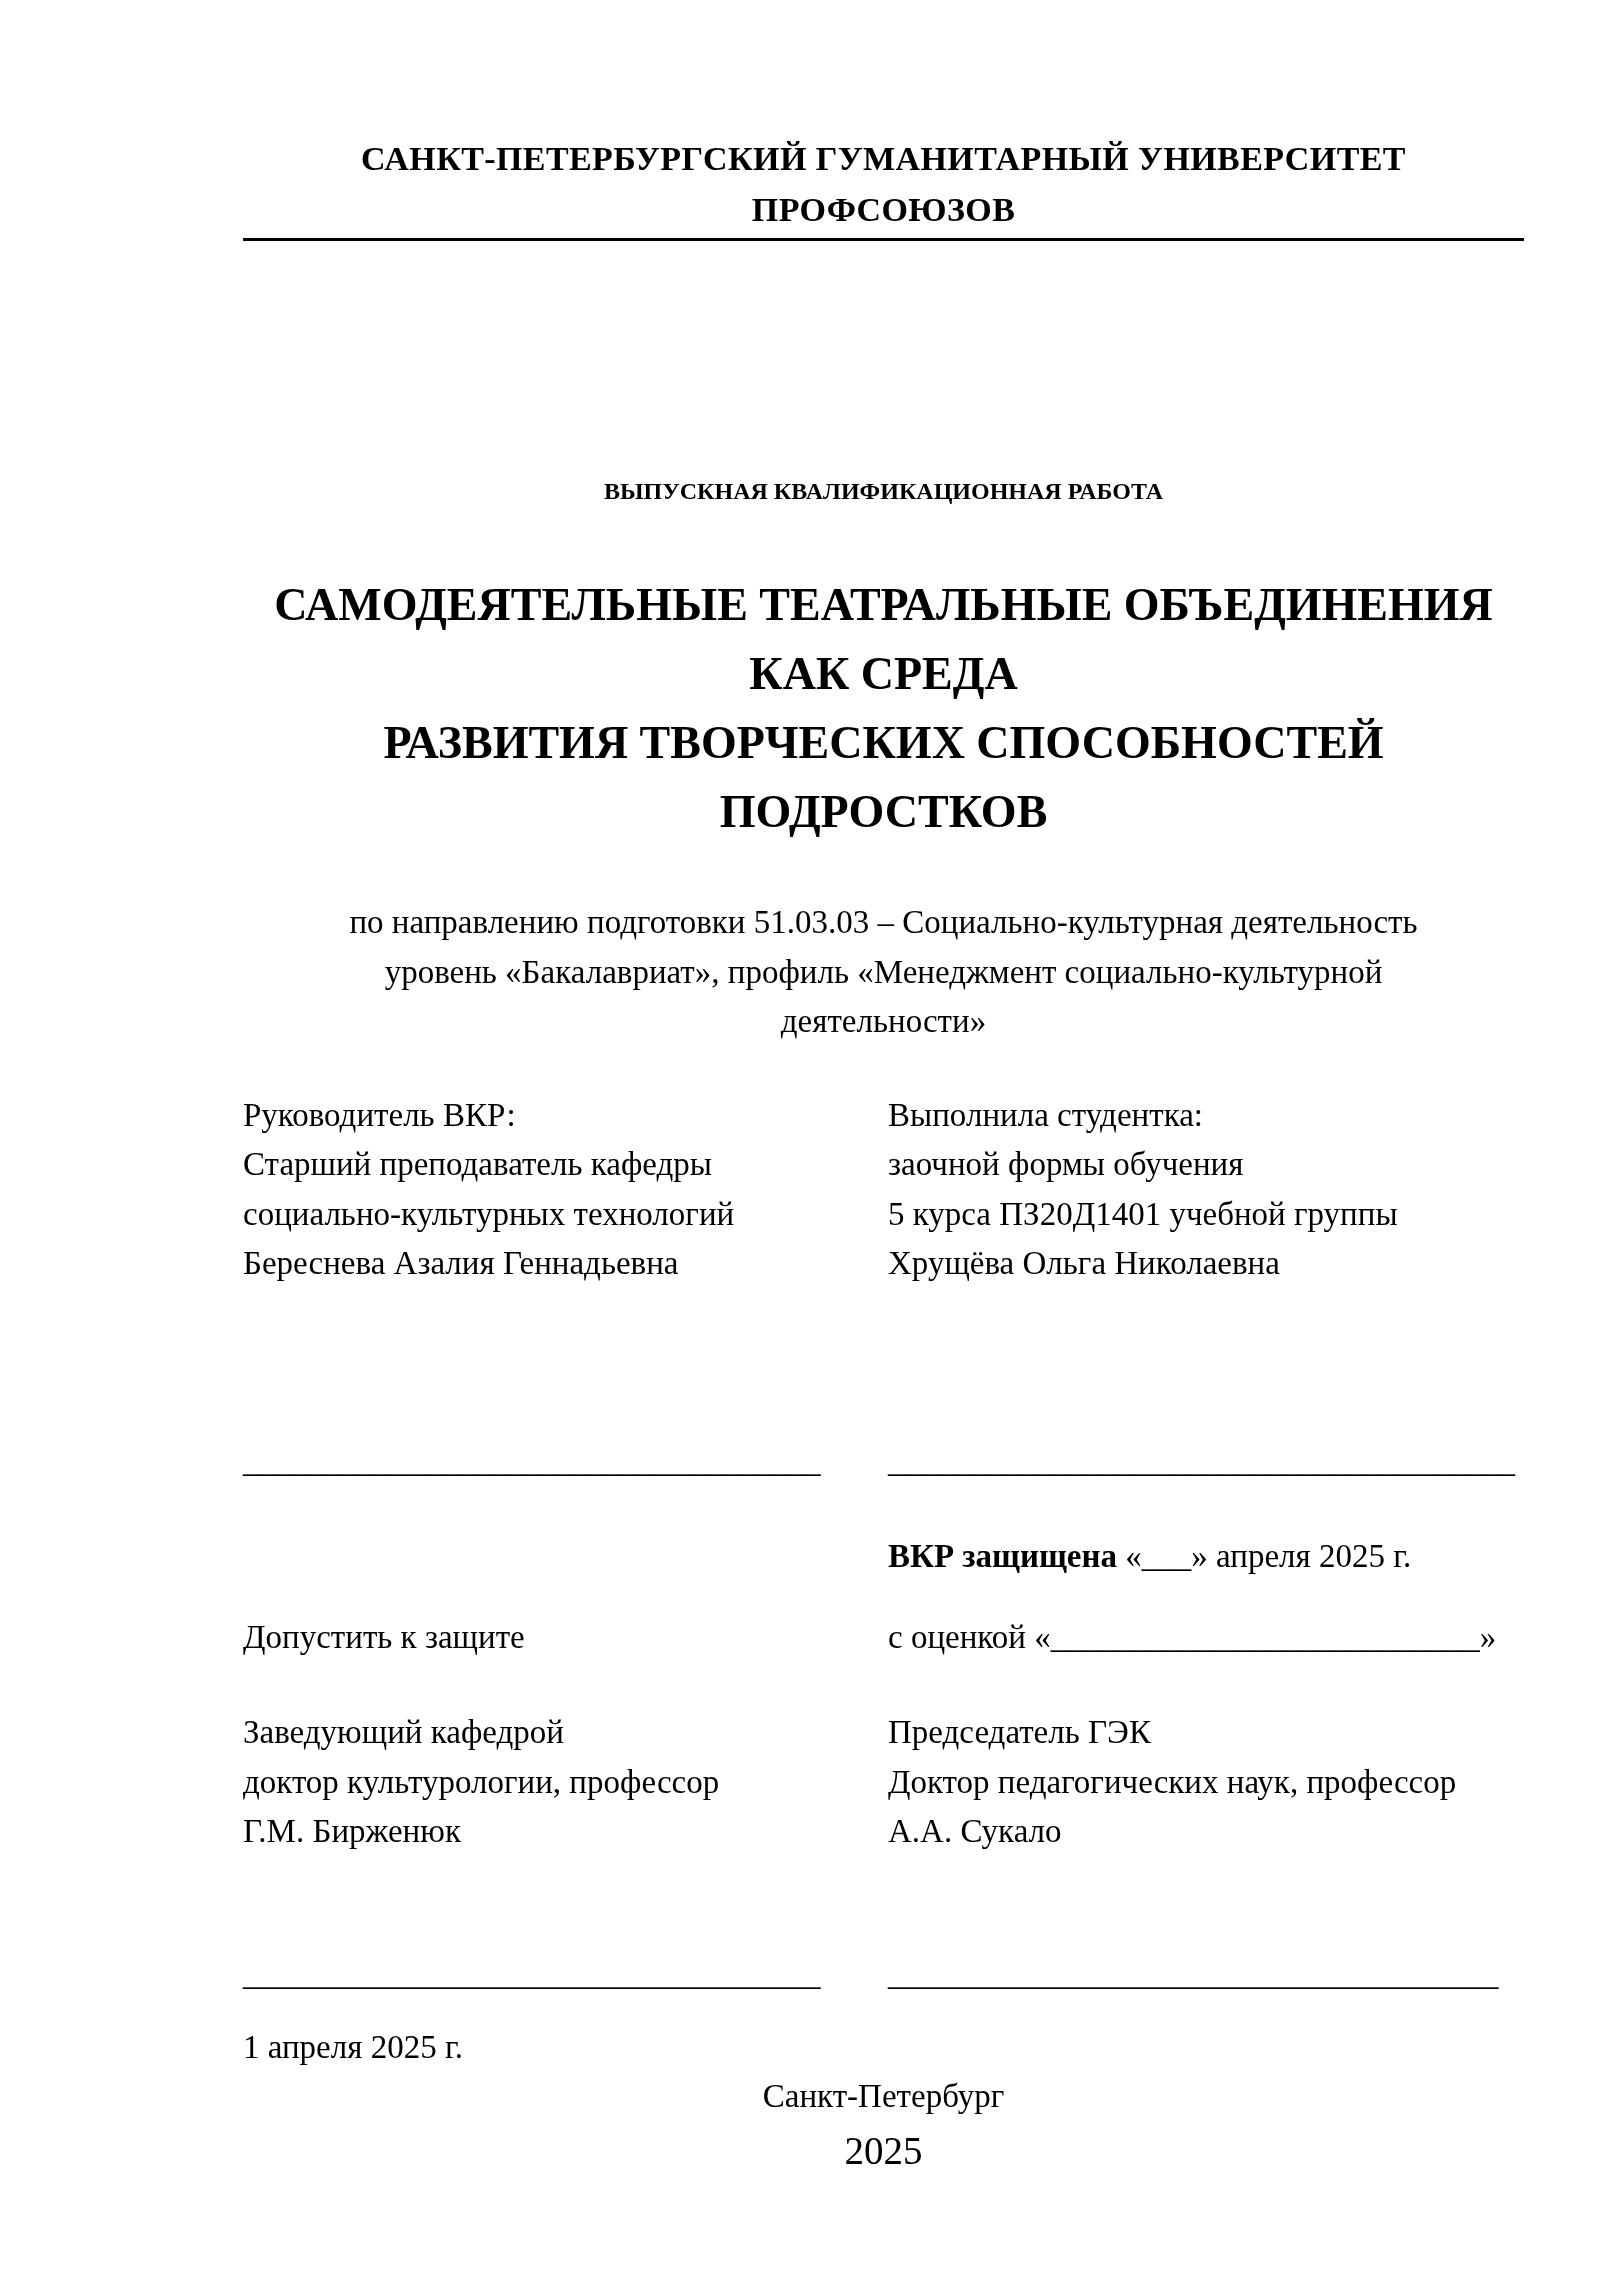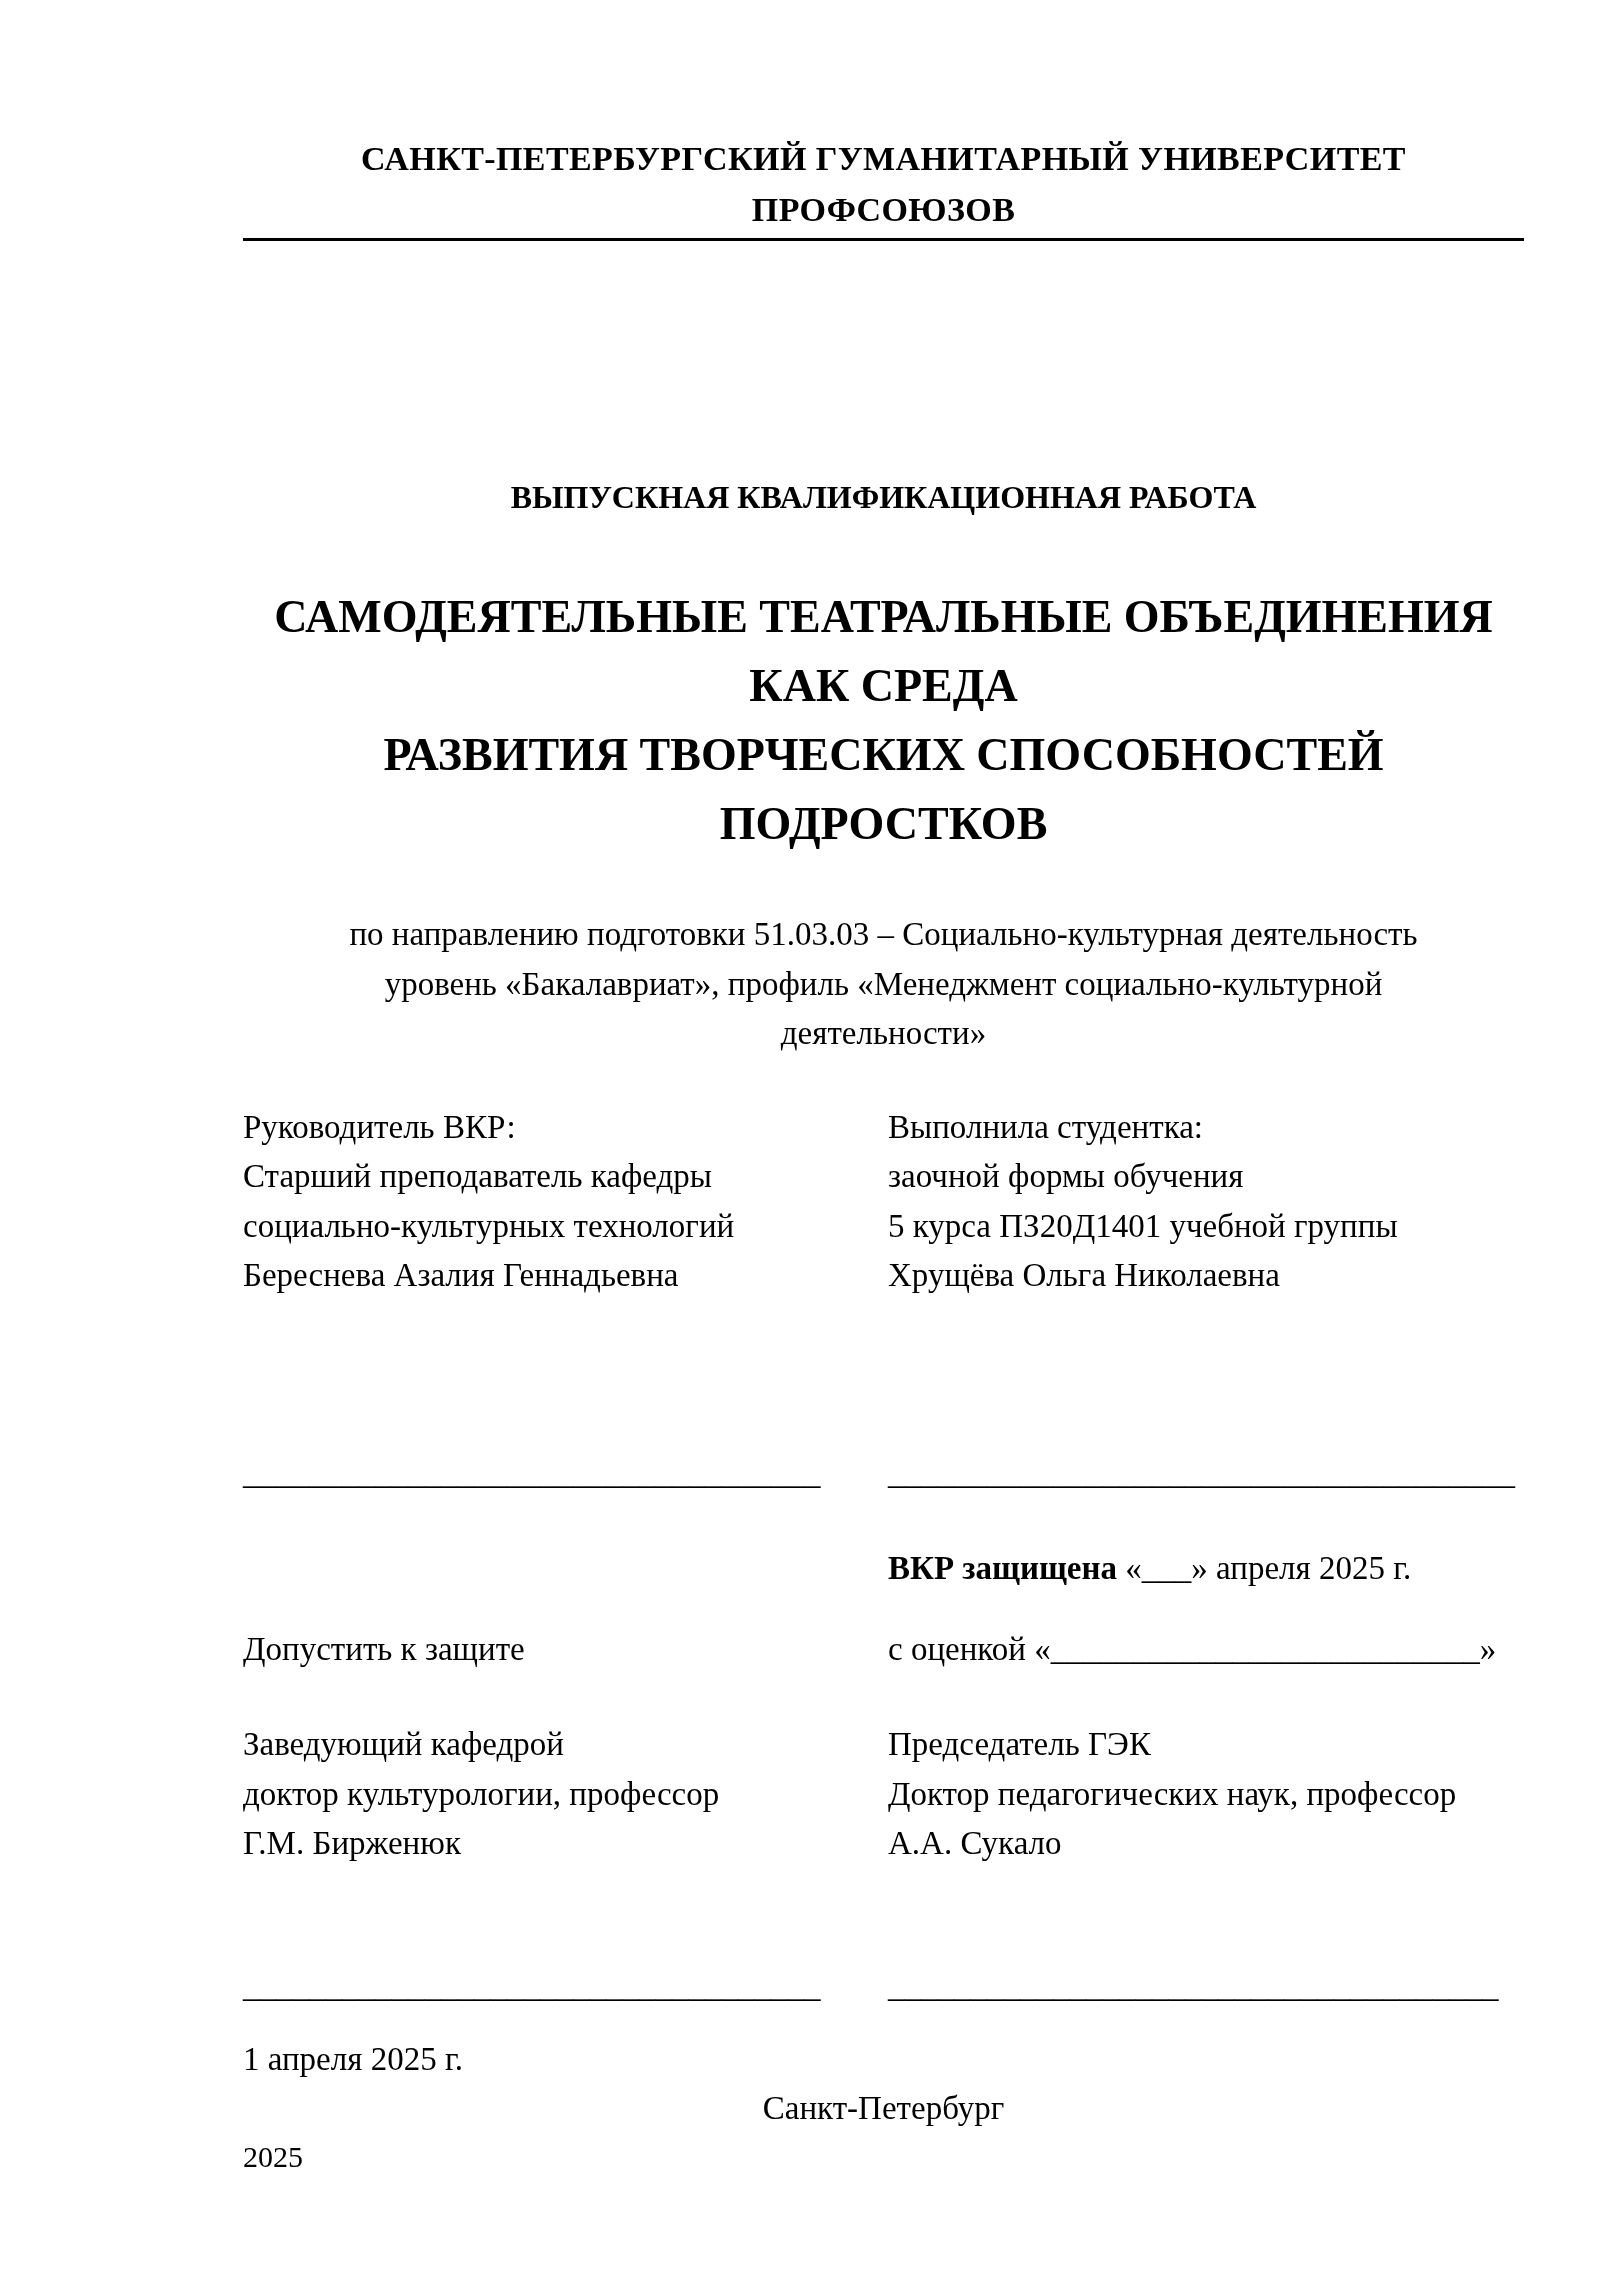--- a/index.html
+++ b/index.html
@@ -35,21 +35,21 @@
   .header-sub {
     text-align: center;
     margin-top: 4.7px;
   }
   .header-sub div { line-height: 1.5; }
 
   .work-type {
     margin-top: 232px;
     text-align: center;
     font-weight: bold;
-    font-size: 32px;
+    font-size: 24px;
   }
   .thesis-title {
     margin-top: 61px;
     text-align: center;
     font-weight: bold;
     font-size: 46px;
   }
   .program {
     margin-top: 52px;
     text-align: center;
@@ -61,21 +61,21 @@
 
   .cols-people-1 { margin-top: 44px; }
   .sig-row-1 { margin-top: 148px; white-space: nowrap; }
   .defense-row { margin-top: 46px; }
   .admit-row { margin-top: 31px; }
   .cols-people-2 { margin-top: 46px; }
   .sig-row-2 { margin-top: 93px; white-space: nowrap; }
 
   .date-line { margin-top: 23.6px; }
   .city-line { text-align: center; }
-  .year-line { text-align: left; font-size: 30px; }
+  .year-line { text-align: center; font-size: 39px; }
 </style>
 </head>
 <body>
 
 <div class="page">
 
   <header>
     <div class="university">САНКТ-ПЕТЕРБУРГСКИЙ ГУМАНИТАРНЫЙ УНИВЕРСИТЕТ ПРОФСОЮЗОВ</div>
     <div class="header-rule"></div>
   </header>

